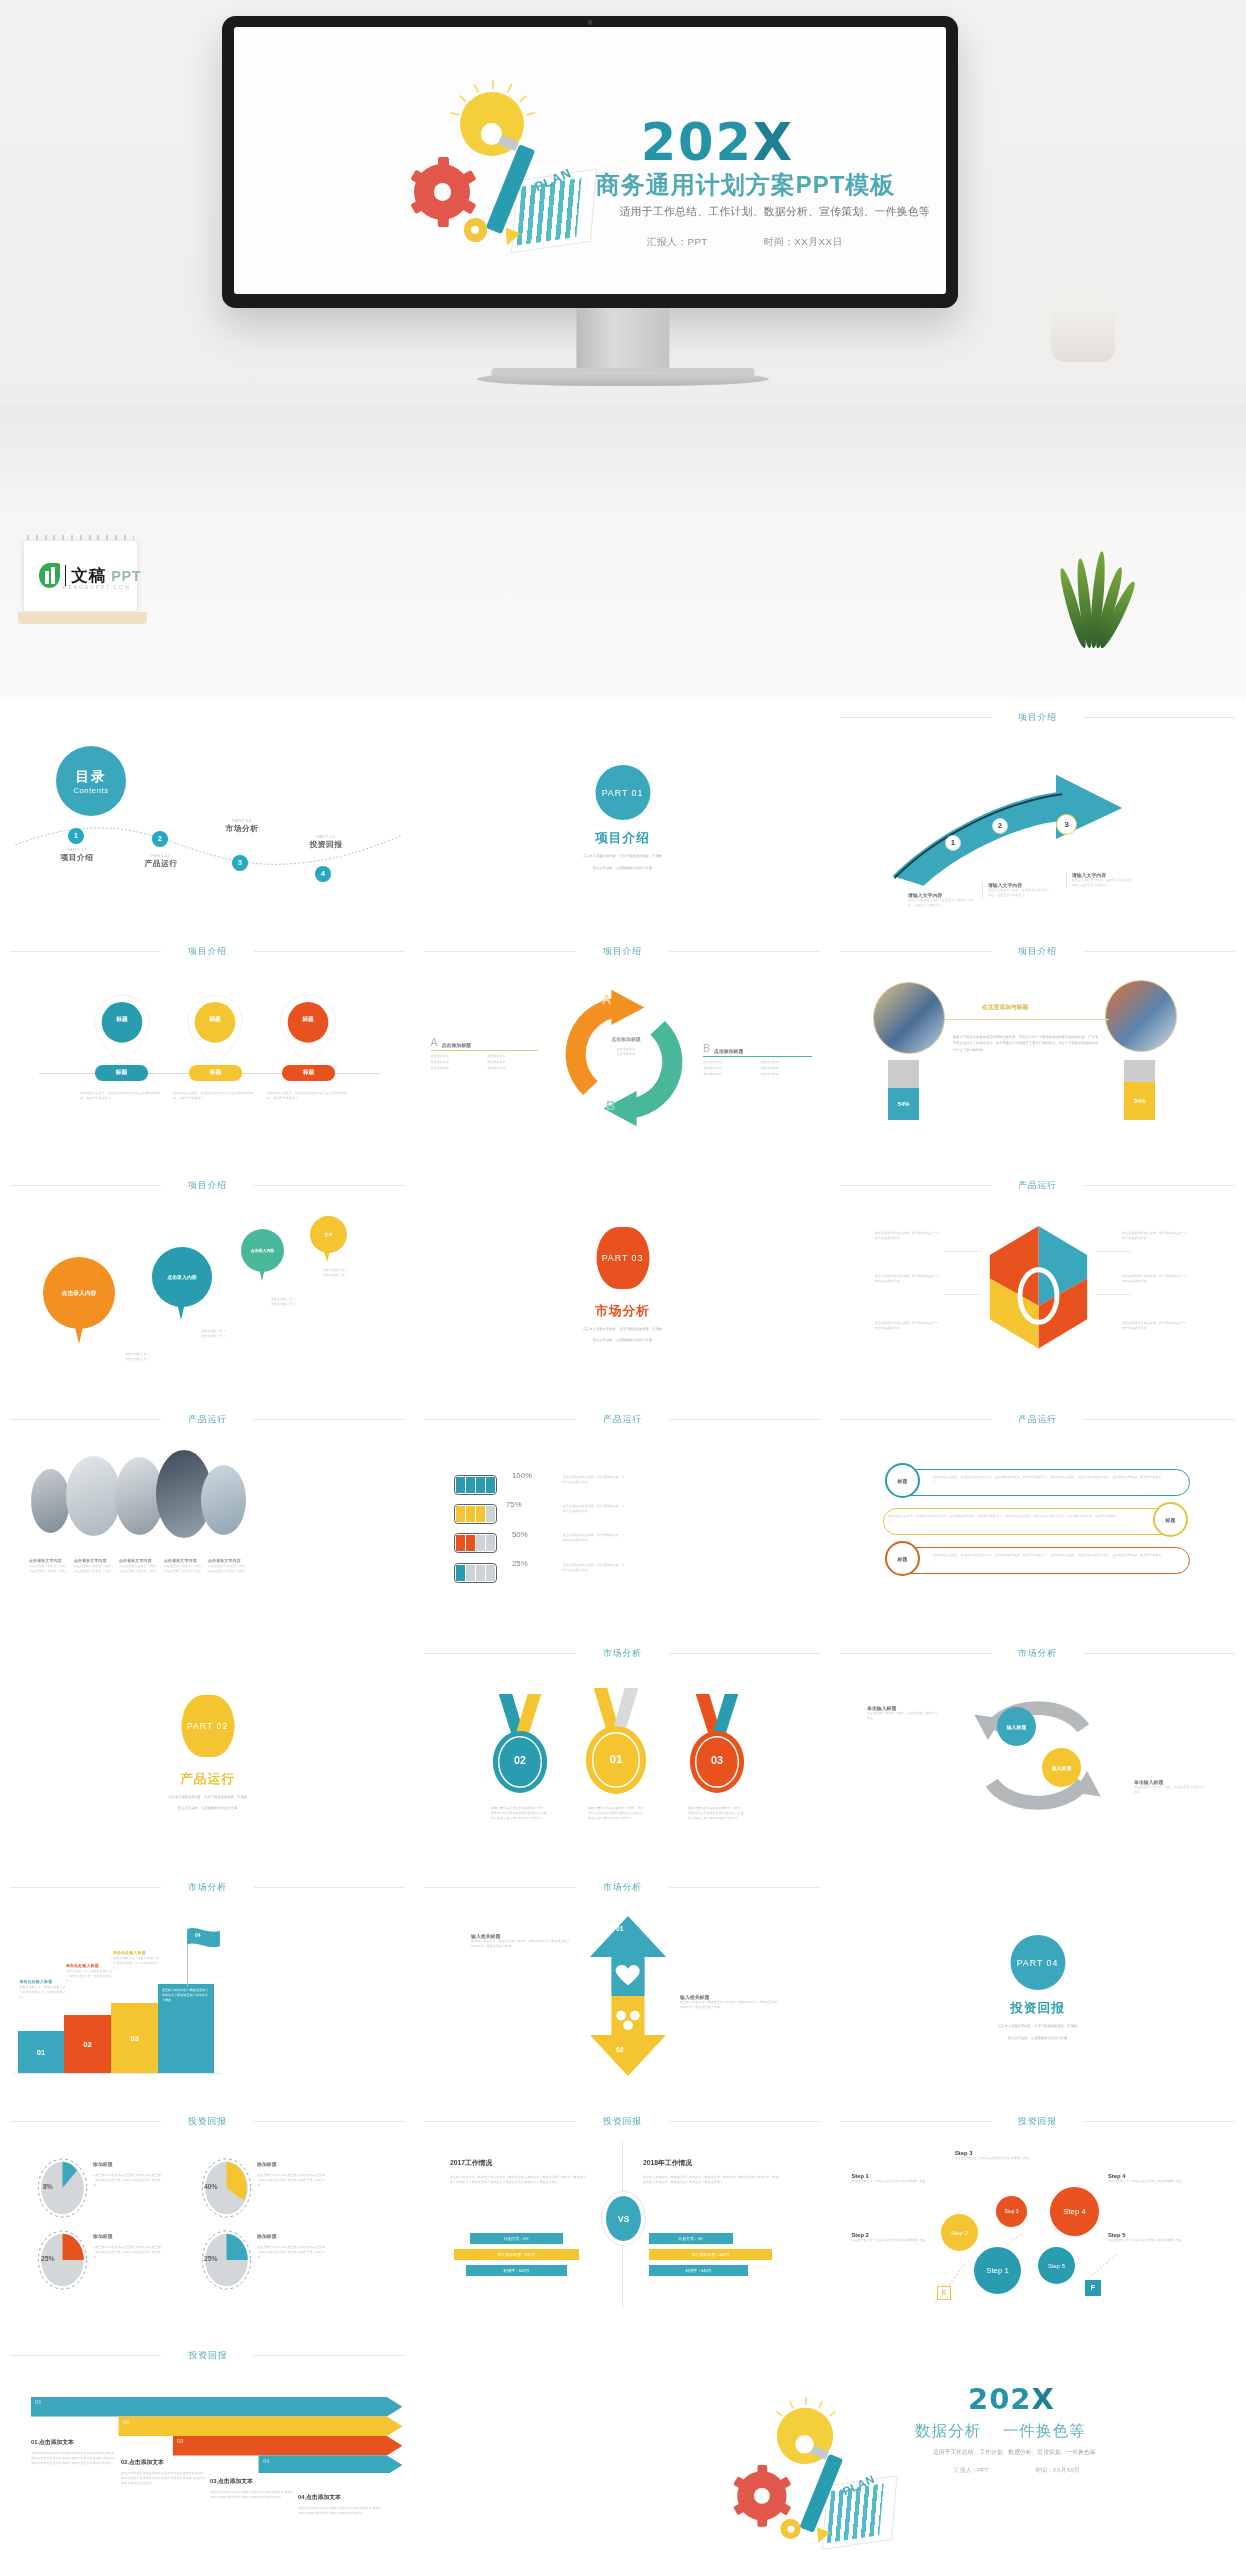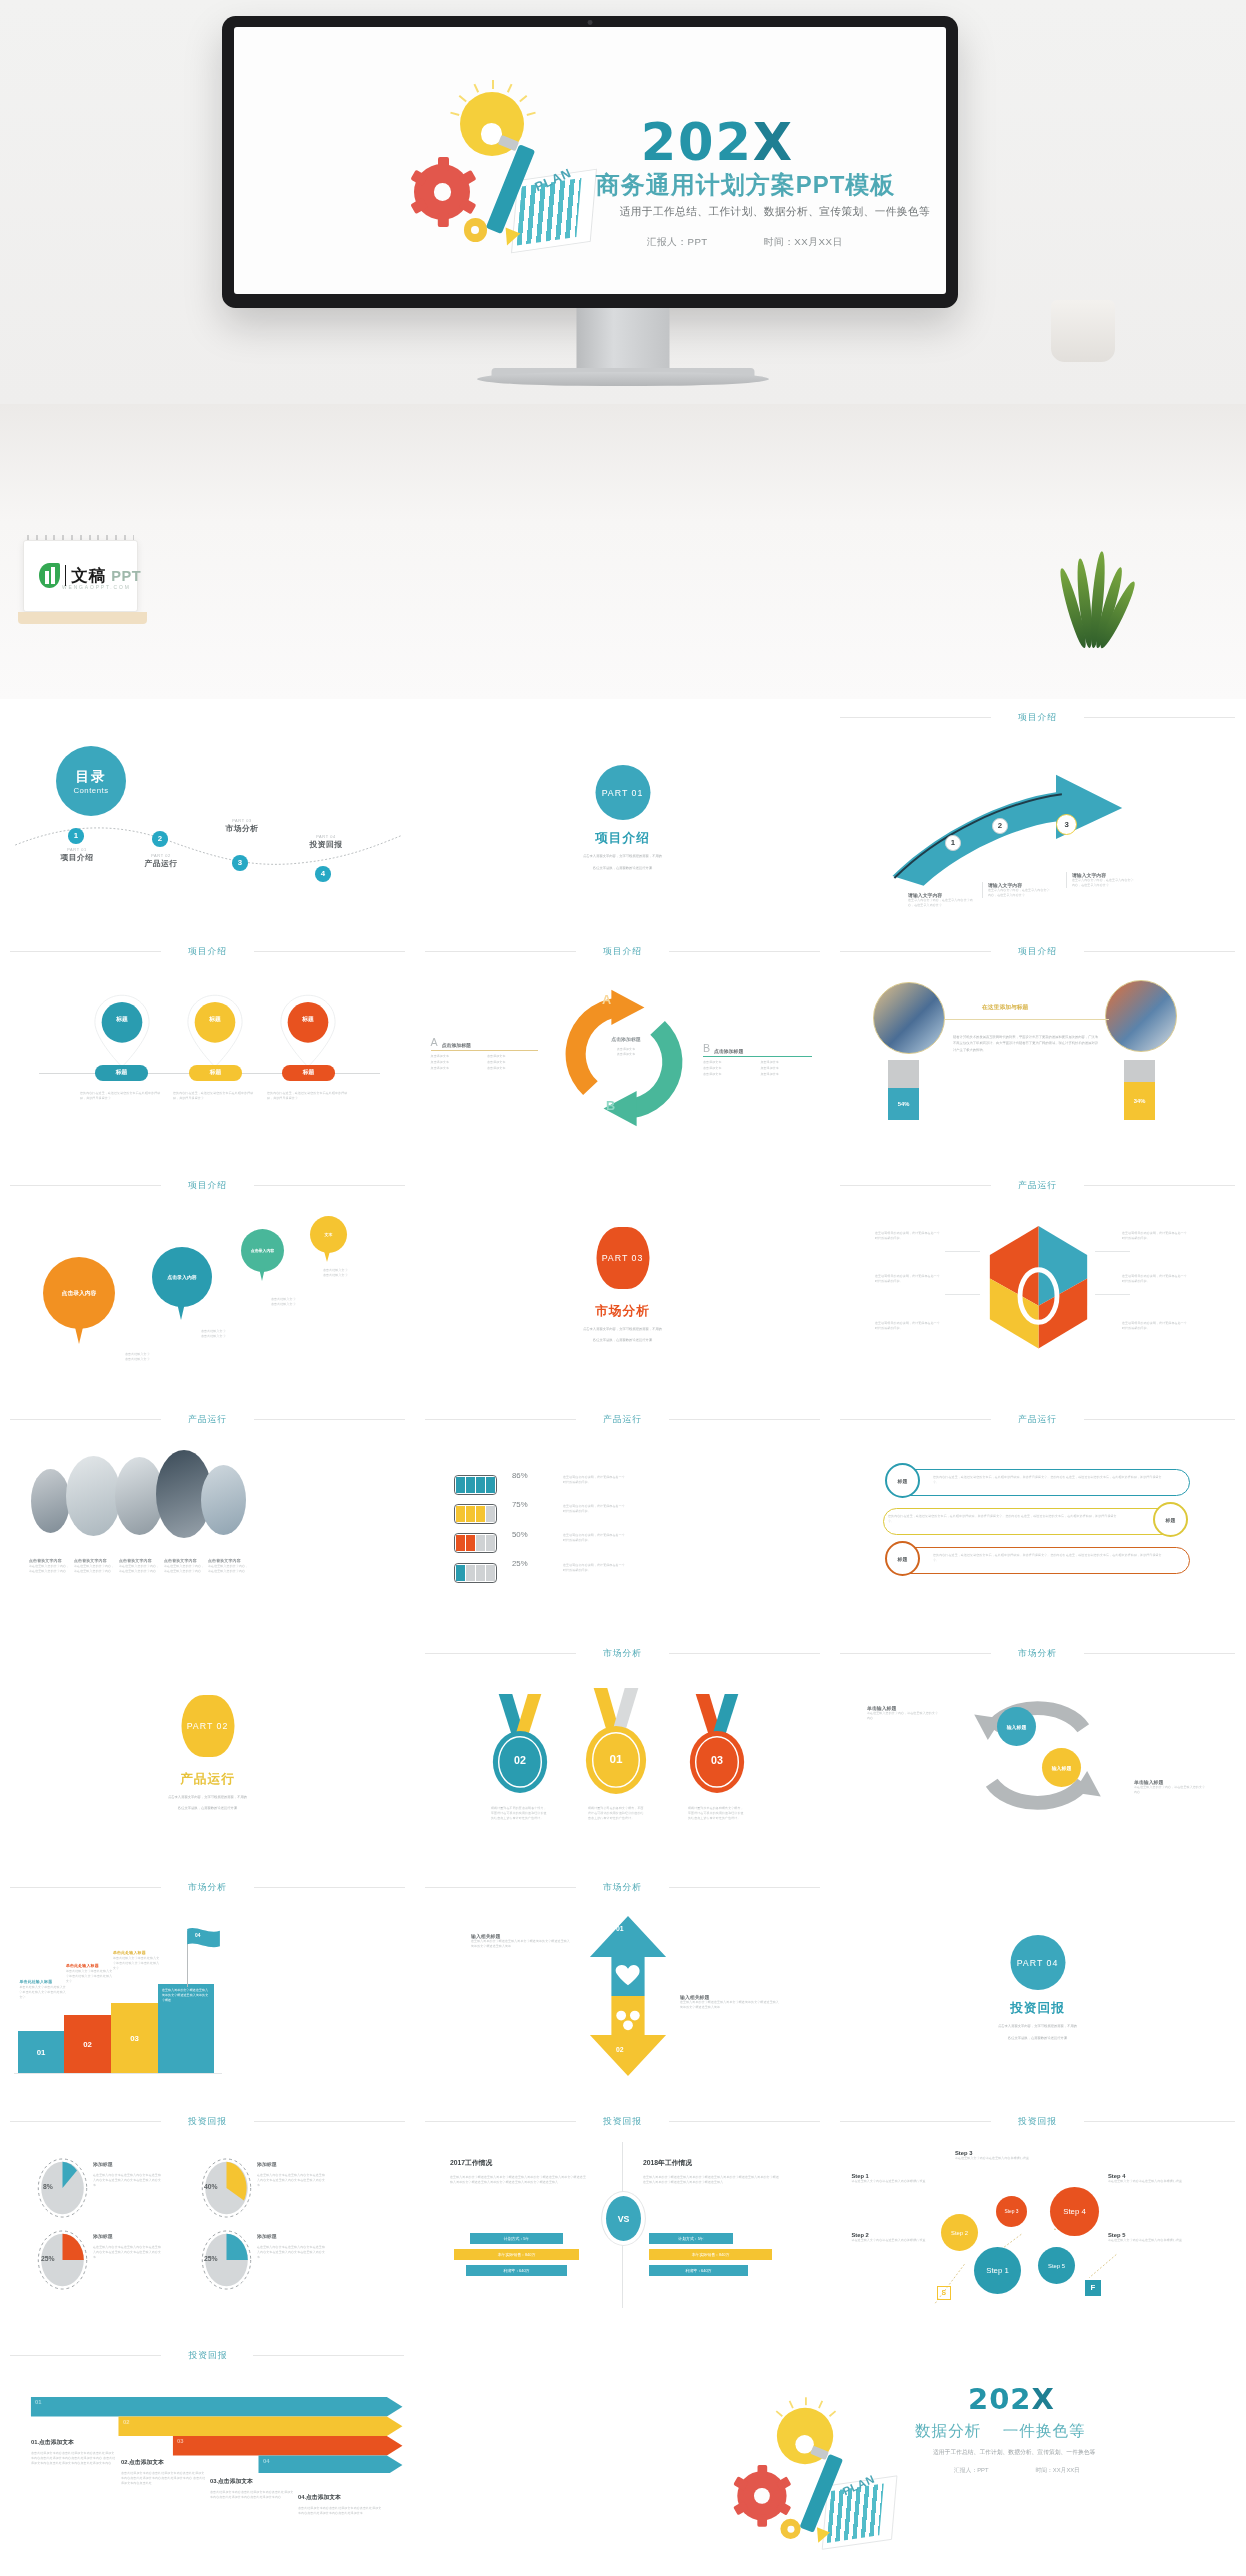--- a/index.html
+++ b/index.html
@@ -459,32 +459,32 @@
       <div class="rule l"></div>
         <div class="rule r"></div>
       <div style="position:absolute;left:39px;top:74px">
         <div style="width:43px;height:19.5px;border:1.9px solid #5d6265;border-radius:3.9px;display:flex;gap:1px;padding:1px">
           <i style="flex:1;background:#2a9cb0"></i>
             <i style="flex:1;background:#2a9cb0"></i>
             <i style="flex:1;background:#2a9cb0"></i>
             <i style="flex:1;background:#2a9cb0"></i>
         </div>
       </div>
-      <div style="position:absolute;left:97px;top:70px;font-size:7.8px;color:#7e8487">86%</div>
+      <div style="position:absolute;left:97px;top:70px;font-size:7.8px;color:#7e8487">100%</div>
       <div class="tiny" style="position:absolute;left:148px;top:74px;width:62px">这里填写任务内容说明，设计要保存在着一个时代的最新的问题。</div>
 
       <div style="position:absolute;left:39px;top:103px">
         <div style="width:43px;height:19.5px;border:1.9px solid #5d6265;border-radius:3.9px;display:flex;gap:1px;padding:1px">
           <i style="flex:1;background:#f5c431"></i>
             <i style="flex:1;background:#f5c431"></i>
             <i style="flex:1;background:#f5c431"></i>
             <i style="flex:1;background:#cfd2d4"></i>
         </div>
       </div>
-      <div style="position:absolute;left:97px;top:99px;font-size:7.8px;color:#7e8487">75%</div>
+      <div style="position:absolute;left:91px;top:99px;font-size:7.8px;color:#7e8487">75%</div>
       <div class="tiny" style="position:absolute;left:148px;top:103px;width:62px">这里填写任务内容说明，设计要保存在着一个时代的最新的问题。</div>
 
       <div style="position:absolute;left:39px;top:132px">
         <div style="width:43px;height:19.5px;border:1.9px solid #5d6265;border-radius:3.9px;display:flex;gap:1px;padding:1px">
           <i style="flex:1;background:#e8521f"></i>
             <i style="flex:1;background:#e8521f"></i>
             <i style="flex:1;background:#cfd2d4"></i>
             <i style="flex:1;background:#cfd2d4"></i>
         </div>
       </div>

